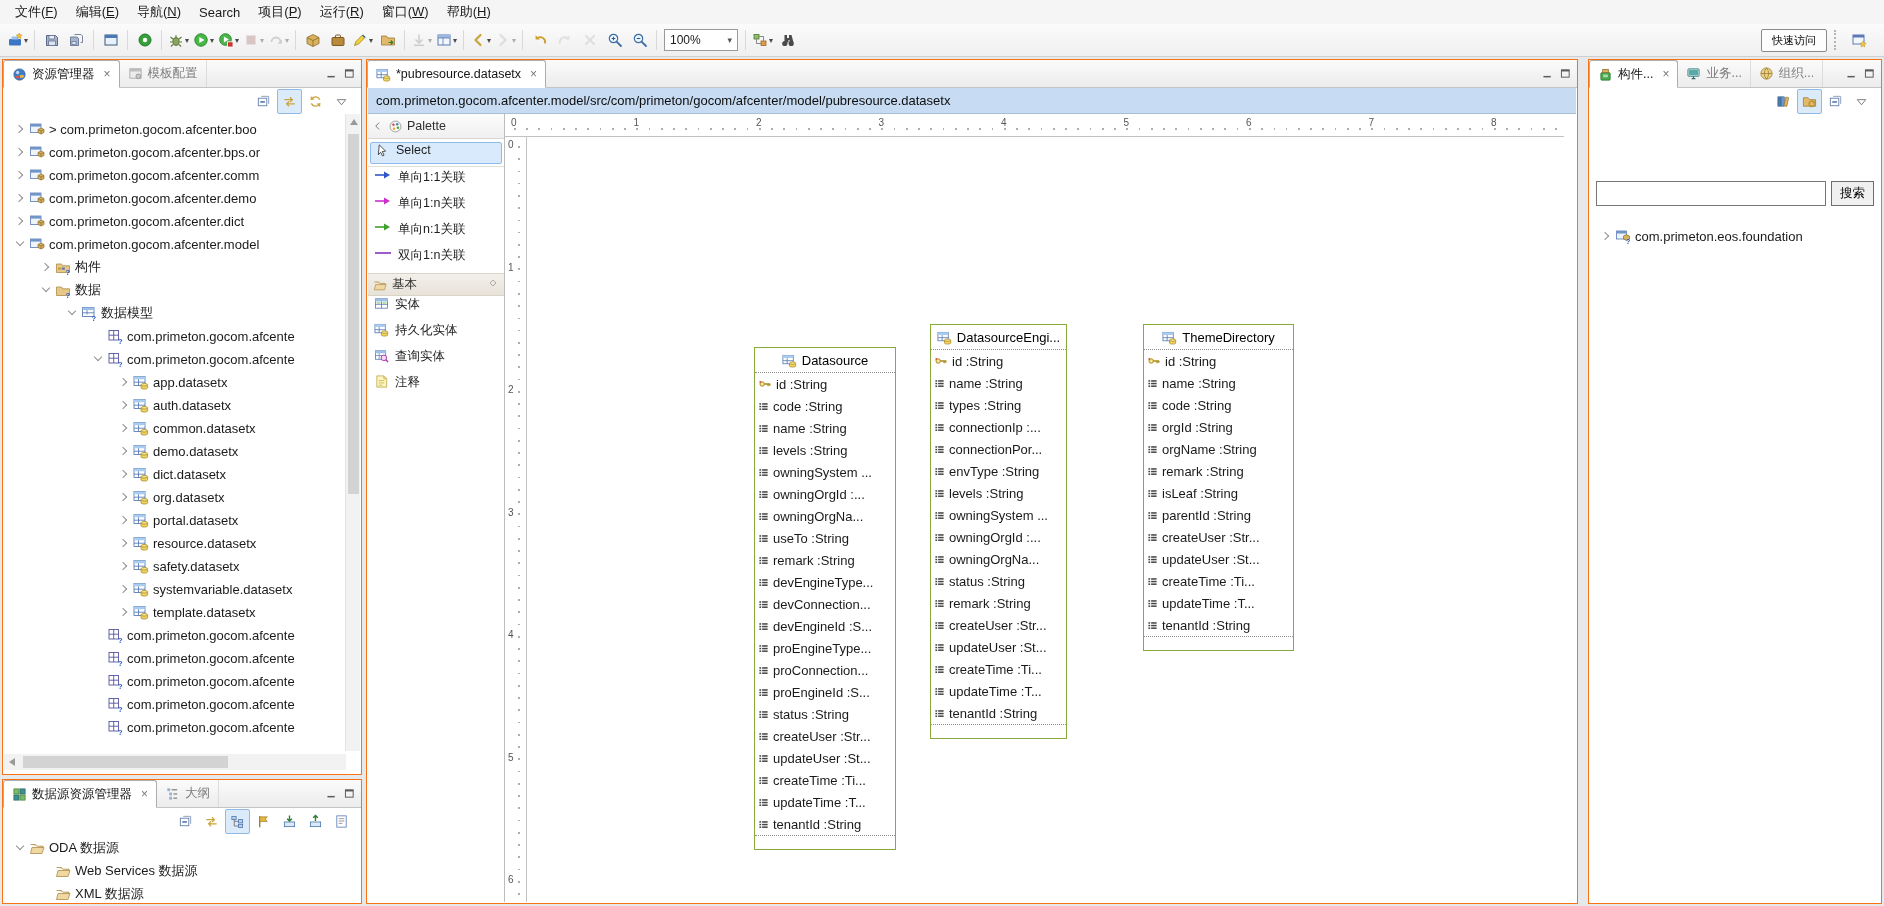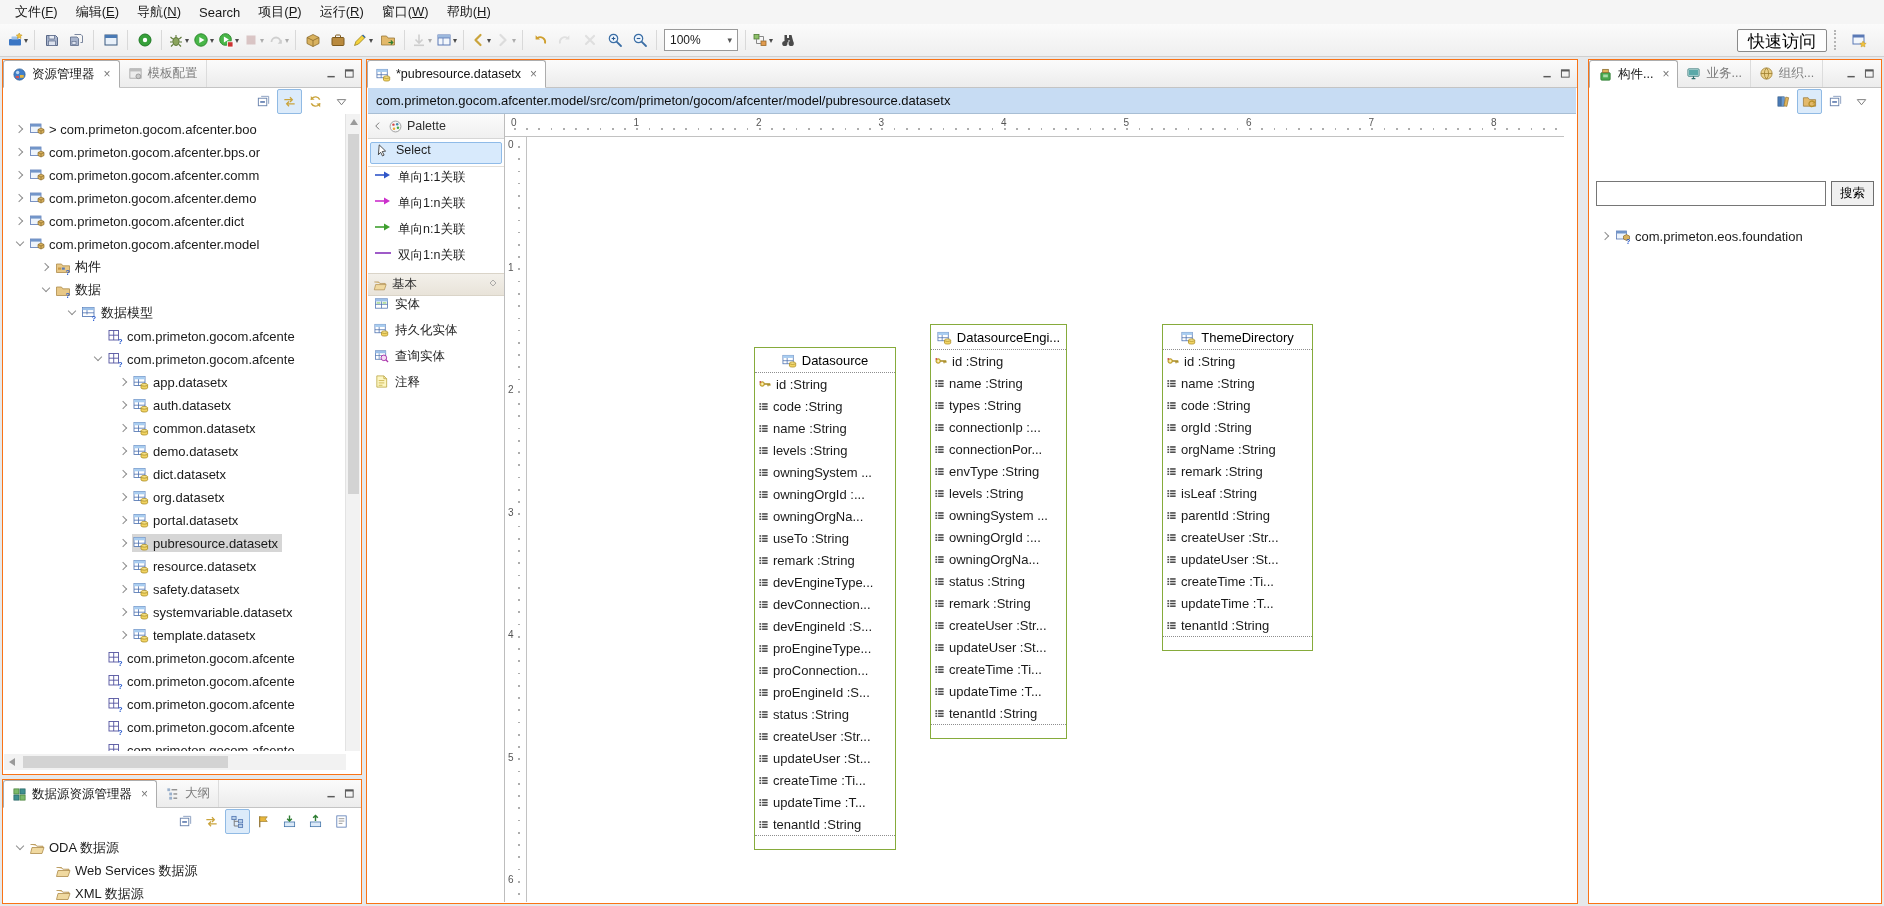--- a/index.html
+++ b/index.html
@@ -15,21 +15,21 @@
   #toolbar{position:absolute;left:0;top:24px;width:100%;height:33px;background:linear-gradient(#fbfbfb,#efefef);border-bottom:1px solid #cfcfcf;display:flex;align-items:center;padding:0 5px;}
   #toolbar-left{display:flex;align-items:center;}
   .tb-sep{width:1px;height:20px;background:#d9d9d9;margin:0 4px;flex:none;}
   .tb-btn{min-width:25px;height:25px;display:flex;align-items:center;justify-content:center;border:none;background:transparent;padding:0 1px;flex:none;}
   .tb-btn.disabled{opacity:.42;}
   .tb-btn.pressed{background:#dcebfa;border:1px solid #90bae4;border-radius:2px;}
   .caret{font-size:8px;color:#4a4a4a;margin-left:1px;}
   .zoom-combo{width:74px;height:22px;background:#fff;border:1px solid #9a9a9a;display:flex;align-items:center;justify-content:space-between;padding:0 5px;font-size:12px;margin:0 3px;}
   .zoom-combo .caret{font-size:9px;color:#555;}
   #toolbar-right{margin-left:auto;display:flex;align-items:center;gap:7px;padding-right:8px;}
-  #quick-access{height:23px;padding:0 10px;font-size:17px;background:#fdfdfd;border:1px solid #8a8a8a;border-radius:2px;font-family:Liberation Sans, sans-serif;margin-left:12px;}
+  #quick-access{height:23px;padding:0 10px;font-size:11px;background:#fdfdfd;border:1px solid #8a8a8a;border-radius:2px;font-family:Liberation Sans, sans-serif;margin-left:12px;}
   .tb-handle{width:5px;height:20px;border-left:2px dotted #b5b5b5;}
 
   
   .panel{position:absolute;background:#fff;border:1px solid #f97316;}
   #left-top{left:2px;top:59px;width:360px;height:716px;}
   #left-bottom{left:2px;top:779px;width:360px;height:125px;}
   #editor{left:366px;top:59px;width:1212px;height:845px;}
   #right-panel{left:1588px;top:59px;width:294px;height:845px;}
 
   .tabbar{height:28px;display:flex;align-items:stretch;background:linear-gradient(#fbfbfb,#ececec);border-bottom:1px solid #c4c4c4;}
@@ -733,38 +733,20 @@
                 <rect x="1" y="2.5" width="11" height="9" fill="#fff" stroke="#4a6fae" stroke-width="0.8"></rect>
                 <rect x="1" y="2.5" width="11" height="2.8" fill="#a9cdf0"></rect>
                 <path d="M1 8.2h11M5.5 5.3v6.2" stroke="#4a6fae" stroke-width="0.8"></path>
                 <path d="M8 10.8v3c0 .8 1.55 1.2 3.3 1.2s3.3-.4 3.3-1.2v-3" fill="#f2d464" stroke="#a88a20" stroke-width="0.8"></path>
                 <ellipse cx="11.3" cy="10.8" rx="3.3" ry="1.3" fill="#f8e48a" stroke="#a88a20" stroke-width="0.8"></ellipse>
               </svg>
             </span>
             <span class="tlabel">portal.datasetx</span>
           </span>
         </div>
-        <div class="trow sel">
-          <span style="flex: 0 0 auto; width: 112px;"></span>
-          <span class="expander">
-            <span class="chev"></span>
-          </span>
-          <span class="rowbody">
-            <span class="icon">
-              <svg width="16" height="16" viewBox="0 0 16 16" xmlns="http://www.w3.org/2000/svg">
-                <rect x="1" y="2.5" width="11" height="9" fill="#fff" stroke="#4a6fae" stroke-width="0.8"></rect>
-                <rect x="1" y="2.5" width="11" height="2.8" fill="#a9cdf0"></rect>
-                <path d="M1 8.2h11M5.5 5.3v6.2" stroke="#4a6fae" stroke-width="0.8"></path>
-                <path d="M8 10.8v3c0 .8 1.55 1.2 3.3 1.2s3.3-.4 3.3-1.2v-3" fill="#f2d464" stroke="#a88a20" stroke-width="0.8"></path>
-                <ellipse cx="11.3" cy="10.8" rx="3.3" ry="1.3" fill="#f8e48a" stroke="#a88a20" stroke-width="0.8"></ellipse>
-              </svg>
-            </span>
-            <span class="tlabel">pubresource.datasetx</span>
-          </span>
-        </div>
         <div class="trow">
           <span style="flex: 0 0 auto; width: 112px;"></span>
           <span class="expander">
             <span class="chev"></span>
           </span>
           <span class="rowbody">
             <span class="icon">
               <svg width="16" height="16" viewBox="0 0 16 16" xmlns="http://www.w3.org/2000/svg">
                 <rect x="1" y="2.5" width="11" height="9" fill="#fff" stroke="#4a6fae" stroke-width="0.8"></rect>
                 <rect x="1" y="2.5" width="11" height="2.8" fill="#a9cdf0"></rect>
@@ -1752,21 +1734,21 @@
                   <rect x="2" y="7" width="2.6" height="2.2" fill="#444"></rect>
                   <rect x="6" y="7" width="8" height="2.2" fill="#444"></rect>
                   <rect x="2" y="10.8" width="2.6" height="2.2" fill="#444"></rect>
                   <rect x="6" y="10.8" width="8" height="2.2" fill="#444"></rect>
                 </svg>
               </span>
               <span>tenantId :String</span>
             </div>
             <div class="efoot"></div>
           </div>
-          <div class="entity" style="left: 634px; top: 187px; width: 151px; border-color: rgb(134, 171, 59);">
+          <div class="entity" style="left: 615px; top: 187px; width: 151px; border-color: rgb(134, 171, 59);">
             <div class="etitle">
               <span class="icon">
                 <svg width="15" height="15" viewBox="0 0 16 16" xmlns="http://www.w3.org/2000/svg">
                   <rect x="1" y="2.5" width="11" height="9" fill="#fff" stroke="#4a6fae" stroke-width="0.8"></rect>
                   <rect x="1" y="2.5" width="11" height="2.8" fill="#a9cdf0"></rect>
                   <path d="M1 8.2h11M5.5 5.3v6.2" stroke="#4a6fae" stroke-width="0.8"></path>
                   <path d="M8 10.8v3c0 .8 1.55 1.2 3.3 1.2s3.3-.4 3.3-1.2v-3" fill="#f2d464" stroke="#a88a20" stroke-width="0.8"></path>
                   <ellipse cx="11.3" cy="10.8" rx="3.3" ry="1.3" fill="#f8e48a" stroke="#a88a20" stroke-width="0.8"></ellipse>
                 </svg>
               </span>

